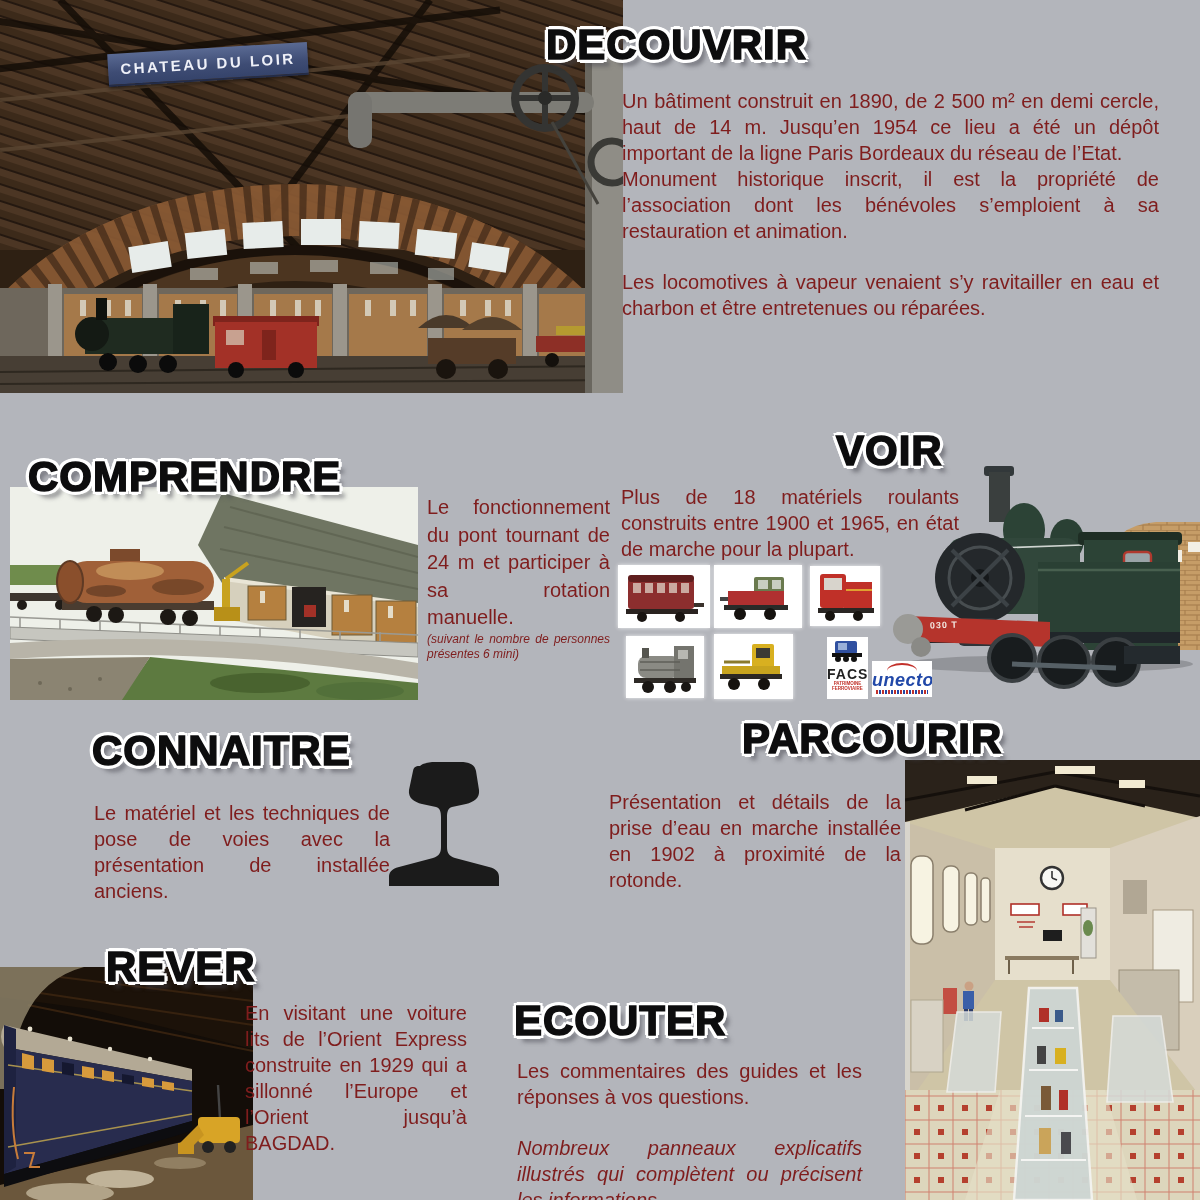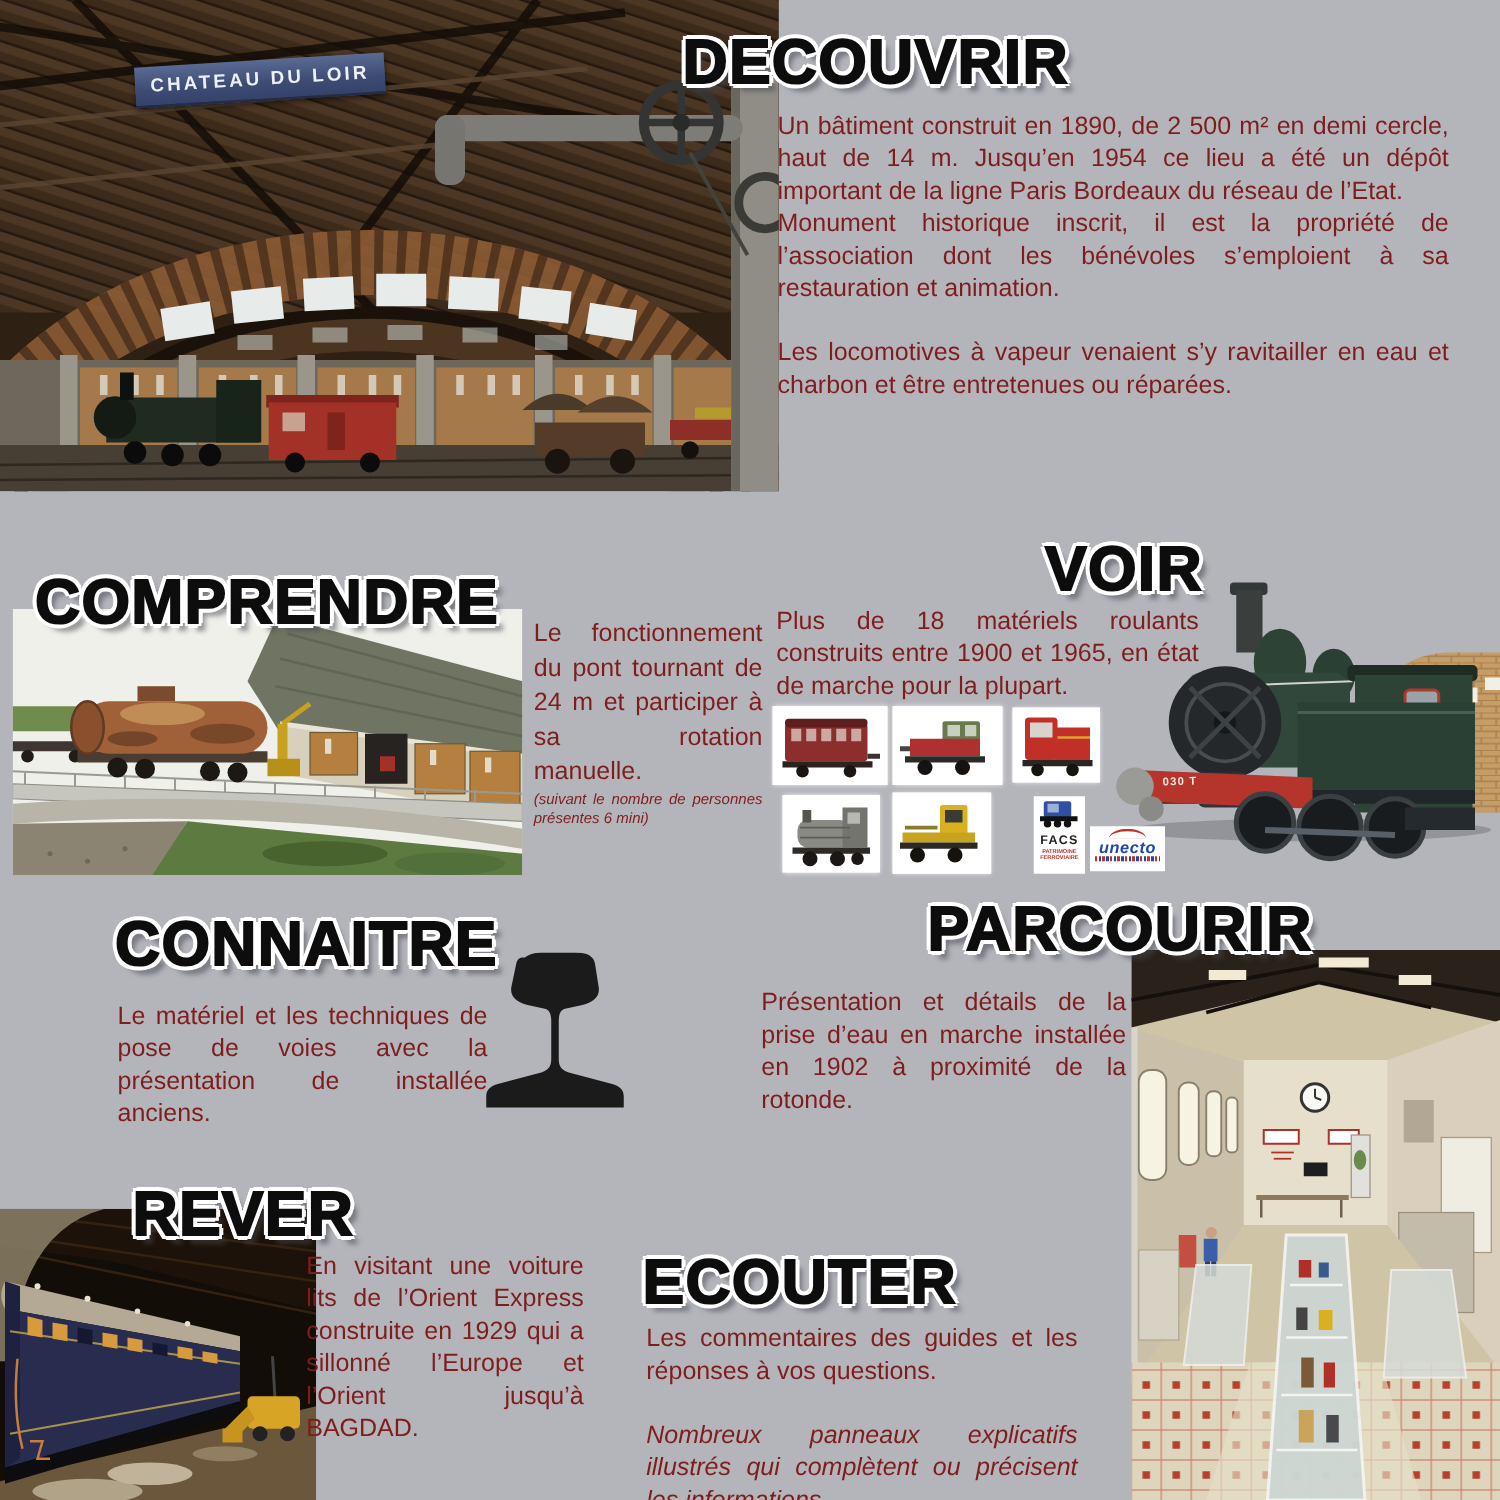--- a/index.html
+++ b/index.html
@@ -6,21 +6,21 @@
   #poster{
     position:relative;width:1200px;height:1200px;overflow:hidden;
     background:#b3b5bb;font-family:"Liberation Sans",sans-serif;
   }
   .photo{position:absolute;overflow:hidden;}
   .photo svg{display:block;}
   
   .hd{
     position:absolute;z-index:6;white-space:nowrap;
     font-family:"Liberation Sans",sans-serif;font-weight:900;
-    font-size:50px;line-height:1;color:#0d0d0e;letter-spacing:1px;
+    font-size:42px;line-height:1;color:#0d0d0e;letter-spacing:1px;
     -webkit-text-stroke:1.6px #0d0d0e;
     text-shadow:
       -3px -3px 0 #fff, 3px -3px 0 #fff, -3px 3px 0 #fff, 3px 3px 0 #fff,
       -4px 0 0 #fff, 4px 0 0 #fff, 0 -4px 0 #fff, 0 4px 0 #fff,
       6px 7px 4px rgba(70,70,78,.55);
   }
   
   .bt{
     position:absolute;z-index:5;text-align:justify;
     font-size:20px;line-height:1.3;color:#7f1d1d;
@@ -36,27 +36,27 @@
     transform:rotate(-3.5deg);display:flex;align-items:center;justify-content:center;
     border-bottom:2px solid #232c48;box-shadow:0 2px 4px rgba(0,0,0,.5);
   }
   .sign span{color:#eef0f8;font-size:15px;font-weight:bold;letter-spacing:2.5px;}
   
   .thumb{position:absolute;background:#fff;box-shadow:0 0 4px rgba(255,255,255,.8);}
   .logoFacs{
     position:absolute;left:827px;top:637px;width:41px;height:62px;z-index:5;
     background:#fff;text-align:center;overflow:hidden;
   }
-  .logoFacs .fname{font-size:10px;font-weight:bold;color:#222;letter-spacing:1px;line-height:1;}
+  .logoFacs .fname{font-size:14px;font-weight:bold;color:#222;letter-spacing:1px;line-height:1;}
   .logoFacs .fsub{font-size:4.5px;color:#c03028;line-height:1.2;font-weight:bold;}
   .logoUnecto{
     position:absolute;left:872px;top:661px;width:60px;height:36px;z-index:5;
     background:#fff;text-align:center;overflow:hidden;
   }
-  .logoUnecto .uname{font-size:13px;font-weight:bold;font-style:italic;color:#2148a8;line-height:1;letter-spacing:.5px;}
+  .logoUnecto .uname{font-size:18px;font-weight:bold;font-style:italic;color:#2148a8;line-height:1;letter-spacing:.5px;}
   .uswoosh{display:block;width:30px;height:6px;margin:2px auto 0;
     border-top:2.5px solid #c2302a;border-radius:50%/100% 100% 0 0;}
   .ubar{display:block;width:52px;height:4px;margin:1px auto 0;
     background:repeating-linear-gradient(90deg,#c2302a 0 2px,#fff 2px 3px,#2148a8 3px 5px,#fff 5px 6px);}
   .marking{position:absolute;z-index:4;color:#f2e8e2;font-size:9px;font-weight:bold;letter-spacing:1px;transform:rotate(-2deg);}
 </style>
 </head>
 <body>
 
 <div id="poster">

